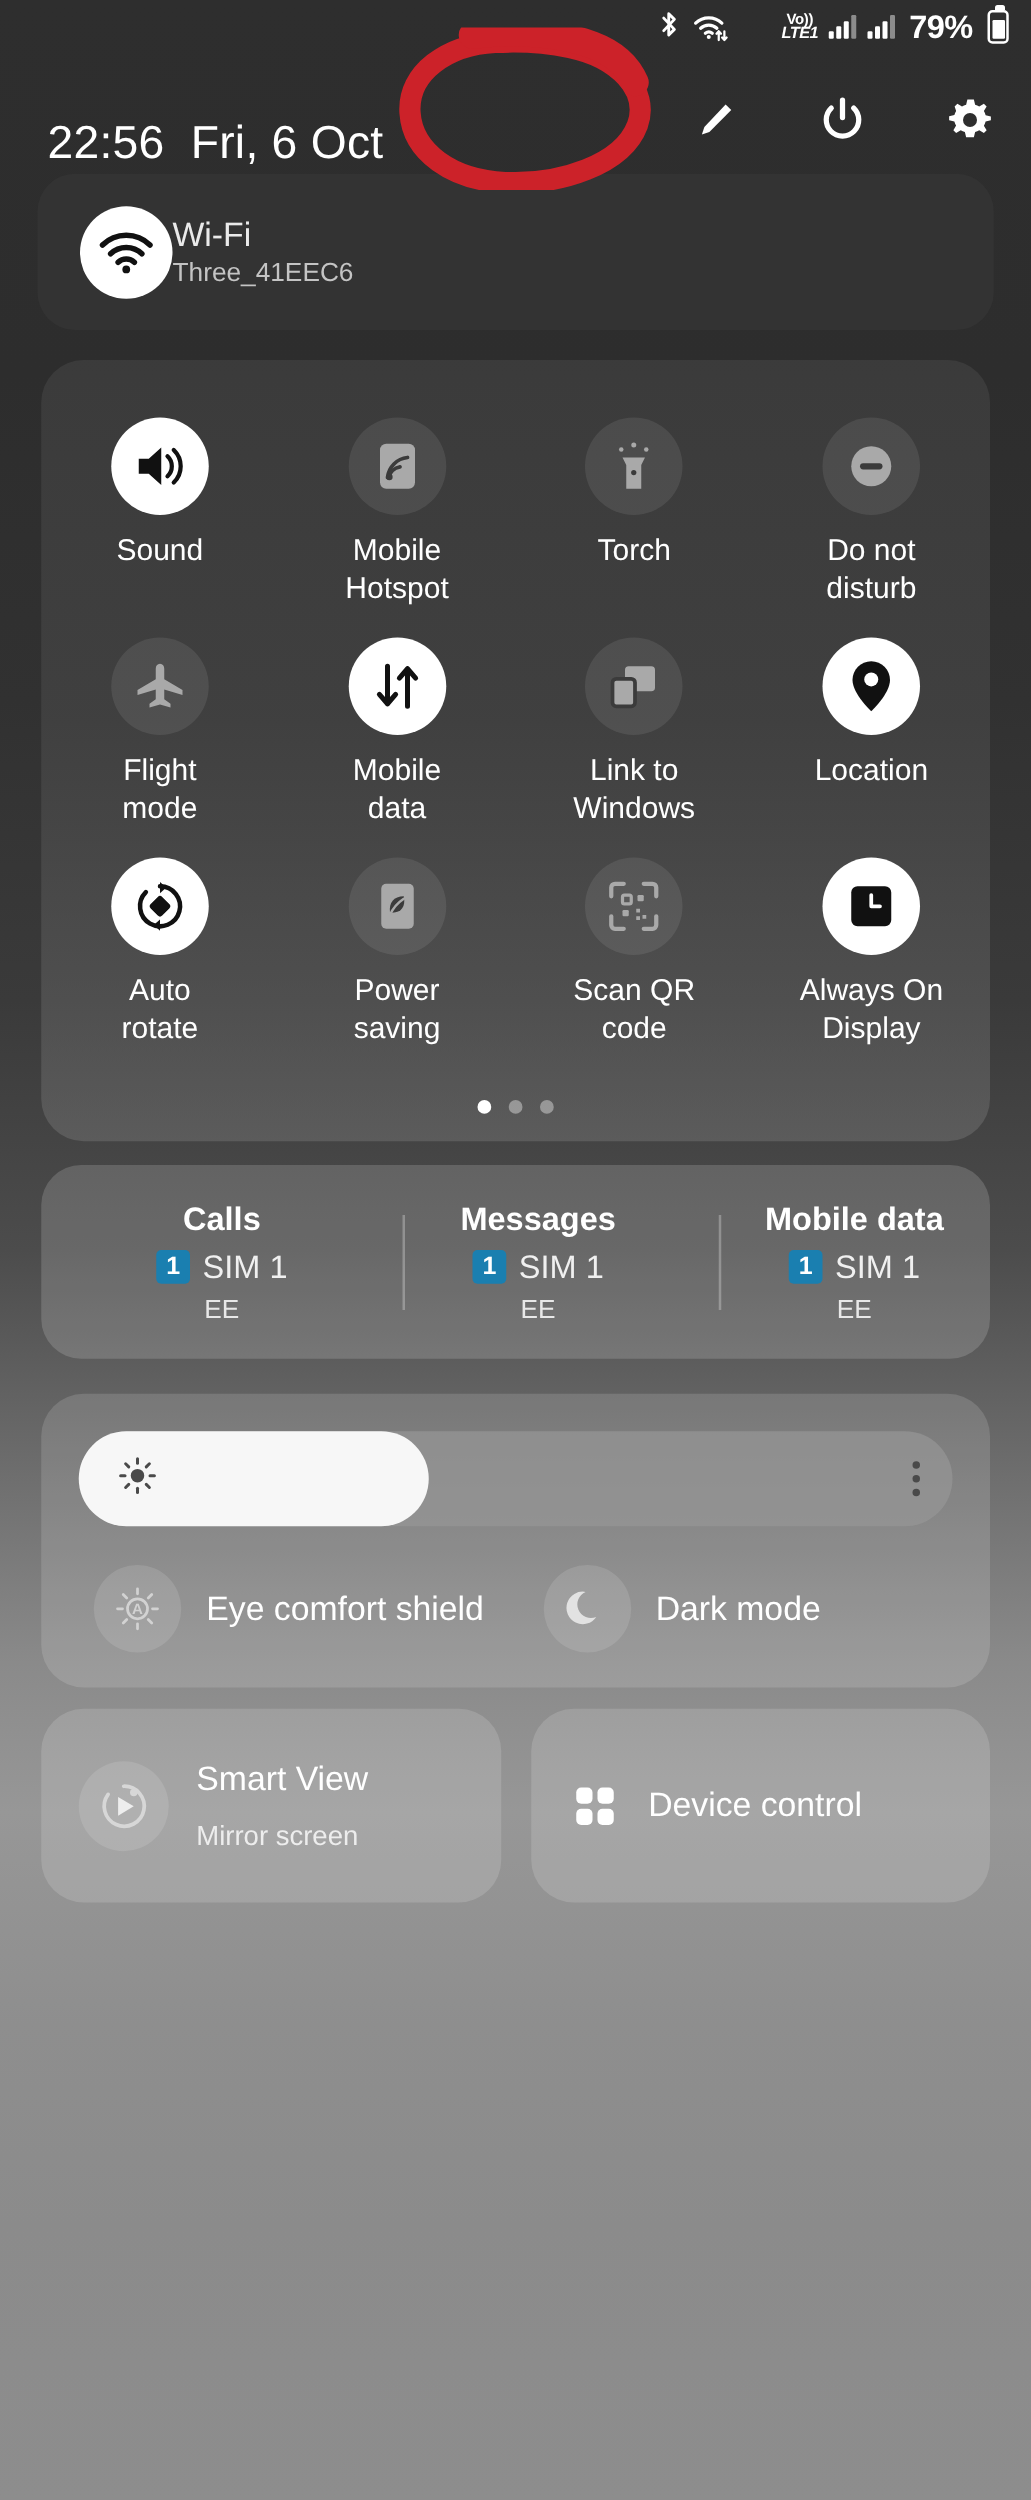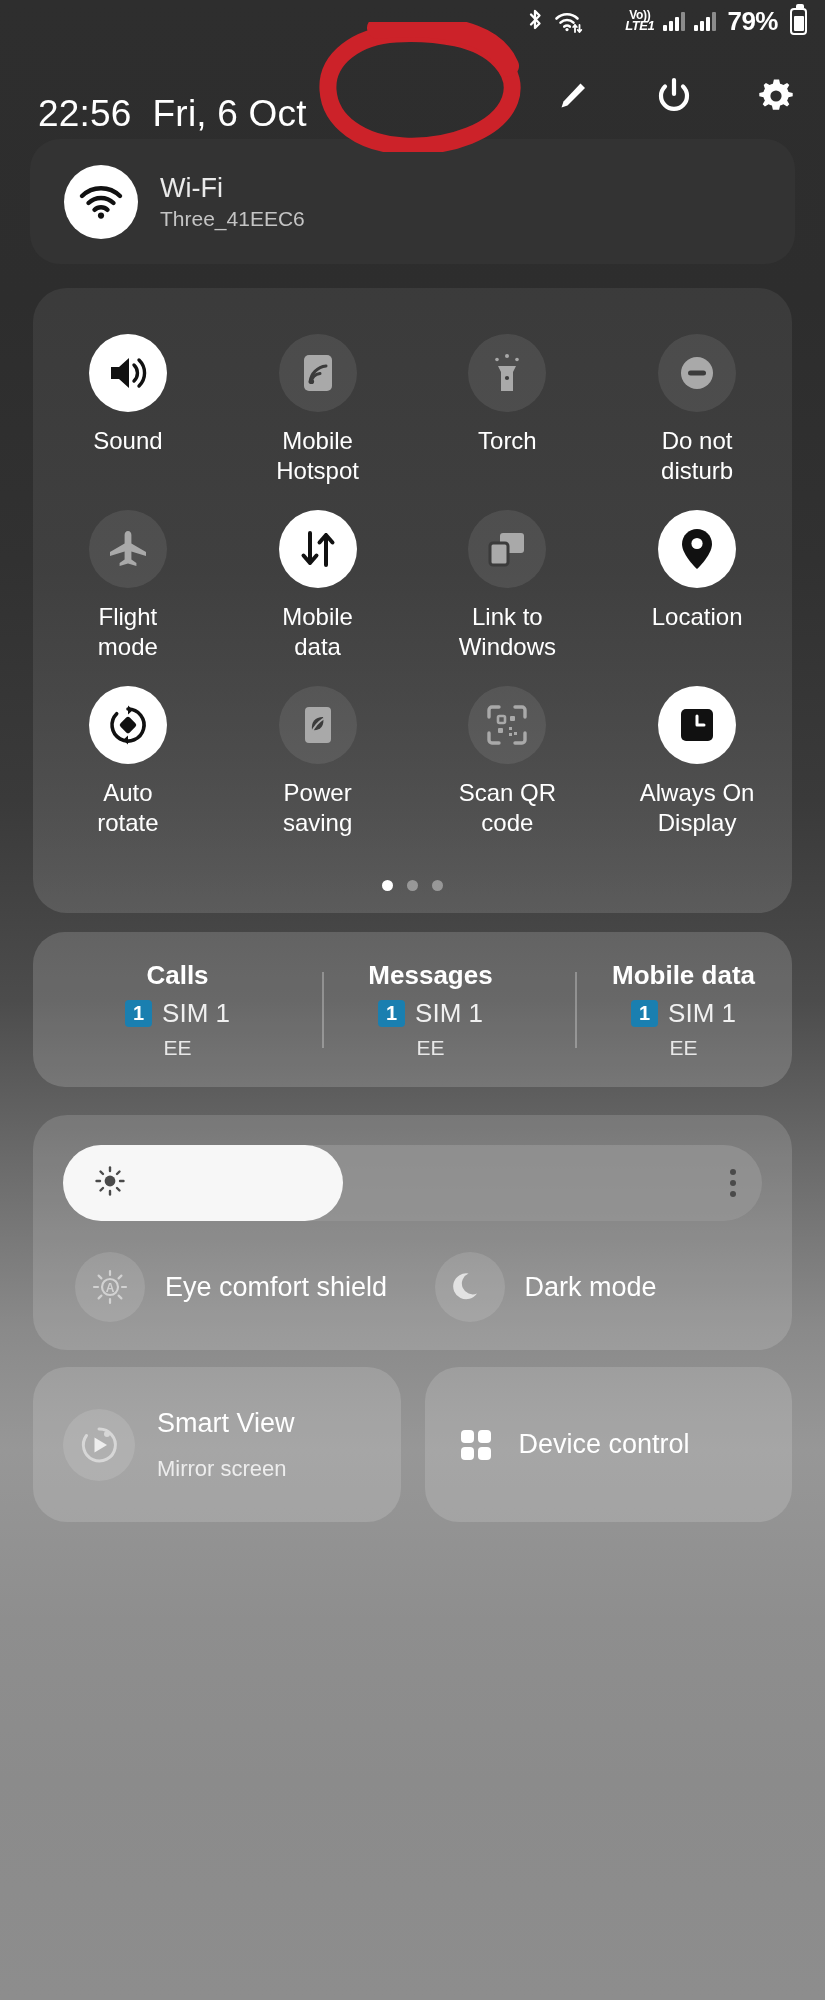--- a/index.html
+++ b/index.html
@@ -81,21 +81,21 @@
     width:210px; height:130px; pointer-events:none; z-index:40;
   }
 
   
   .conn-row {
     position:absolute; top:139px; left:30px; right:30px;
     display:flex; gap:24px; height:125px;
   }
   .conn-pill {
     flex:1; border-radius:30px; background:#333333;
-    display:flex; align-items:center; padding-left:34px; gap:22px;
+    display:flex; align-items:center; padding-left:34px; 
   }
   .conn-pill.second { background:#353535; }
   .circ-icon {
     width:74px; height:74px; border-radius:50%;
     display:flex; align-items:center; justify-content:center;
     flex:0 0 74px;
   }
   .circ-icon.on  { background:#ffffff; }
   .conn-texts { display:flex; flex-direction:column; gap:3px; min-width:0; }
   .conn-title { color:#eaeaea; font-size:27px; font-weight:400; white-space:nowrap; }

